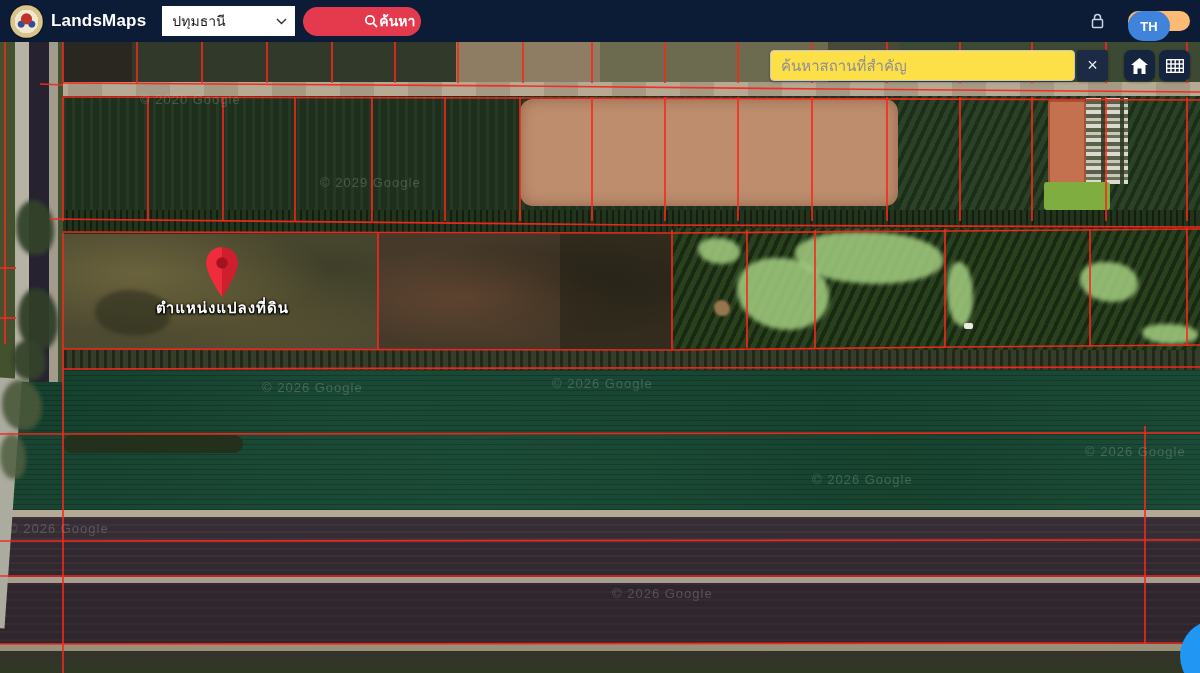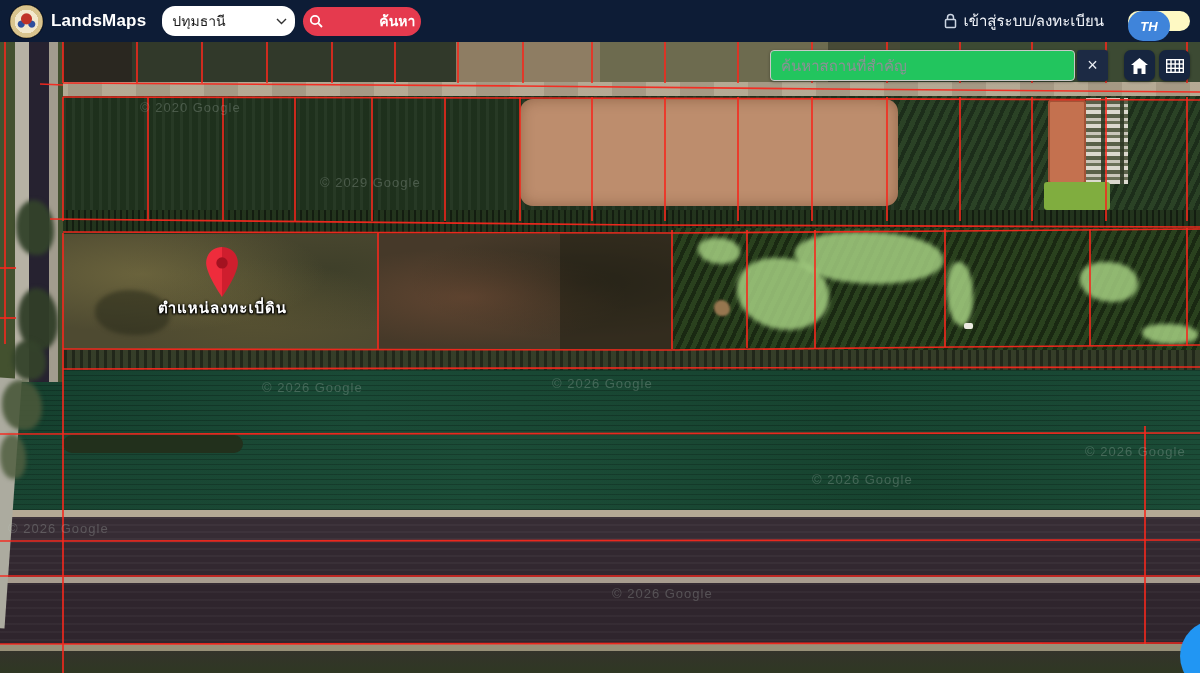--- a/index.html
+++ b/index.html
@@ -12,30 +12,30 @@
     display:flex;align-items:center;gap:8px;padding:0 10px;z-index:20;}
   .logo{width:33px;height:33px;border-radius:50%;flex:0 0 auto;
     background:
       radial-gradient(circle at 50% 42%, #c03328 0 5px, rgba(192,51,40,0) 6px),
       radial-gradient(circle at 34% 58%, #2f4f9e 0 3px, rgba(47,79,158,0) 4px),
       radial-gradient(circle at 66% 58%, #2f4f9e 0 3px, rgba(47,79,158,0) 4px),
       radial-gradient(circle at 50% 50%, #f2e8cd 0 12px, #d9c48e 12px 16px, #b49b63 16px);
     box-shadow:0 0 0 1px rgba(0,0,0,.35);}
   .app-title{color:#fff;font-size:17px;font-weight:bold;margin-right:8px;letter-spacing:.2px;}
   .sel-wrap{position:relative;height:30px;}
-  .sel-wrap select{appearance:none;-webkit-appearance:none;width:100%;height:30px;border:none;border-radius:13px;
+  .sel-wrap select{appearance:none;-webkit-appearance:none;width:100%;height:30px;border:none;border-radius:0;
     background:#fff;color:#1b1b1b;font-size:14px;padding:0 24px 0 10px;font-family:inherit;}
   .sel-wrap svg{position:absolute;right:8px;top:12px;pointer-events:none;}
   #parcel-input{width:140px;height:30px;border:none;border-radius:7px;background:#fff;color:#1b1b1b;
     font-size:15px;padding:0 10px;font-family:inherit;}
   #search-btn{height:29px;width:118px;border:none;border-radius:15px;background:var(--btn-red,#e53a4e);
-    color:#fff;font-size:14px;font-weight:bold;display:flex;align-items:center;justify-content:space-between;gap:1px;
+    color:#fff;font-size:14px;font-weight:bold;display:flex;align-items:center;justify-content:flex-end;gap:1px;
     cursor:pointer;font-family:inherit;}
   #login{margin-left:auto;display:flex;align-items:center;gap:7px;color:#f2f5fa;font-size:15px;cursor:pointer;white-space:nowrap;}
-  #lang{margin-left:16px;position:relative;width:62px;height:20px;border-radius:15px;background:#fef9c3;flex:0 0 auto;cursor:pointer;font-style:italic;}
+  #lang{margin-left:16px;position:relative;width:62px;height:20px;border-radius:15px;background:#fdba74;flex:0 0 auto;cursor:pointer;}
   #lang .th{position:absolute;left:0;top:0;width:42px;height:30px;border-radius:15px;background:var(--lang-blue,#3f84da);
     color:#fff;font-size:13px;font-weight:bold;display:flex;align-items:center;justify-content:center;}
 
   
   #map{position:absolute;left:0;top:42px;width:1200px;height:631px;overflow:hidden;cursor:grab;background:#20331e;}
   .t{position:absolute;}
   .pale{position:absolute;background:#a3cd80;filter:blur(2px);opacity:.85;border-radius:45% 60% 50% 65%;}
   .blob{position:absolute;filter:blur(2px);border-radius:50% 60% 45% 55%;}
 
   .lines{position:absolute;left:0;top:0;z-index:5;pointer-events:none;}
@@ -44,21 +44,21 @@
   .wm{position:absolute;z-index:6;font-size:13px;color:rgba(195,205,198,.26);letter-spacing:1px;white-space:nowrap;pointer-events:none;}
 
   
   #marker{position:absolute;left:205px;top:205px;width:34px;height:50px;z-index:7;}
   #marker-label{position:absolute;left:115px;top:254px;width:215px;text-align:center;z-index:7;color:#fff;
     font-size:15px;font-weight:bold;letter-spacing:1px;
     text-shadow:0 0 3px #000,1px 1px 2px #000,-1px 1px 2px #000;}
 
   
   #place-search{position:absolute;left:770px;top:8px;width:305px;height:31px;z-index:10;border:1px solid #c9c9c9;
-    border-radius:4px;background:#22c55e;font-size:15px;padding:0 10px;font-family:inherit;box-shadow:0 1px 3px rgba(0,0,0,.35);}
+    border-radius:4px;background:#fde047;font-size:15px;padding:0 10px;font-family:inherit;box-shadow:0 1px 3px rgba(0,0,0,.35);}
   #place-search::placeholder{color:#8d9096;}
   .sq-btn{position:absolute;top:8px;height:31px;z-index:10;display:flex;align-items:center;justify-content:center;
     background:#16253f;border:none;border-radius:4px;cursor:pointer;box-shadow:0 1px 3px rgba(0,0,0,.4);}
   #clear-btn{left:1077px;width:31px;color:#e8ecf2;font-size:18px;border-radius:3px;background:#1c2a44;}
   #home-btn{left:1124px;width:31px;border-radius:7px;}
   #grid-btn{left:1159px;width:31px;border-radius:7px;}
 
   #fab{position:absolute;left:1180px;top:578px;width:72px;height:72px;border-radius:50%;
     background:var(--fab-blue,#2196f3);z-index:10;border:none;cursor:pointer;}
 </style>
@@ -88,21 +88,20 @@
         <line x1="9.2" y1="9.2" x2="13" y2="13" stroke="#fff" stroke-width="1.8"></line>
       </svg>
       <span>ค้นหา</span>
     </button>
 
     <div id="login">
       <svg width="13" height="16" viewBox="0 0 13 16">
         <rect x="1.5" y="6.5" width="10" height="8" rx="1" fill="none" stroke="#ccd5e3" stroke-width="1.5"></rect>
         <path d="M3.5 6.5 V4.5 a3 3 0 0 1 6 0 V6.5" fill="none" stroke="#ccd5e3" stroke-width="1.5"></path>
       </svg>
-      <span>เข้าสู่ระบบ/ลงทะเบียน</span>
     </div>
 
     <div id="lang">
       <div class="th">TH</div>
     </div>
   </div>
 
   <div id="map">
 
     <div class="t" style="left:0;top:0;width:1200px;height:53px;
@@ -242,21 +241,21 @@
       <polyline points="0,392 1200,391"></polyline>
       <polyline points="0,499 1200,498"></polyline>
       <polyline points="0,534 1200,534"></polyline>
       <polyline points="0,602 1200,601"></polyline>
       <polyline points="40,42 63,43"></polyline>
       <polyline points="0,226 16,226"></polyline>
       <polyline points="0,276 16,276"></polyline>
     </svg>
 
     <div>
-        <span class="wm" style="left: 140px; top: 58px;">© 2020 Google</span>
+        <span class="wm" style="left: 140px; top: 50px;">© 2020 Google</span>
         <span class="wm" style="left: 320px; top: 133px;">© 2029 Google</span>
         <span class="wm" style="left: 262px; top: 338px;">© 2026 Google</span>
         <span class="wm" style="left: 552px; top: 334px;">© 2026 Google</span>
         <span class="wm" style="left: 1085px; top: 402px;">© 2026 Google</span>
         <span class="wm" style="left: 812px; top: 430px;">© 2026 Google</span>
         <span class="wm" style="left: 612px; top: 544px;">© 2026 Google</span>
         <span class="wm" style="left: 8px; top: 479px;">© 2026 Google</span>
       </div>
 
     <div id="marker">
@@ -264,21 +263,21 @@
         <defs>
             <linearGradient id="pg" x1="0" x2="1">
               <stop offset="0.5" stop-color="#ee2c3c"></stop>
               <stop offset="0.5" stop-color="#cf1e2e"></stop>
             </linearGradient>
           </defs>
         <path d="M15 0 C7 0 1 6 1 14 c0 10 14 30 14 30 s14 -20 14 -30 C29 6 23 0 15 0 Z" fill="url(#pg)"></path>
         <circle cx="15" cy="14" r="5" fill="#a31220"></circle>
       </svg>
     </div>
-    <div id="marker-label">ตำแหน่ลงทะเบี่ดิน</div>
+    <div id="marker-label">ตำแหน่งแปลงที่ดิน</div>
 
     <input id="place-search" placeholder="ค้นหาสถานที่สำคัญ" style="">
     <button class="sq-btn" id="clear-btn">
       <span>×</span>
     </button>
     <button class="sq-btn" id="home-btn">
       <svg width="17" height="16" viewBox="0 0 17 16">
         <path d="M8.5 0 L17 7 14.5 7 14.5 16 10.5 16 10.5 10.5 6.5 10.5 6.5 16 2.5 16 2.5 7 0 7 Z" fill="#fff"></path>
       </svg>
     </button>

